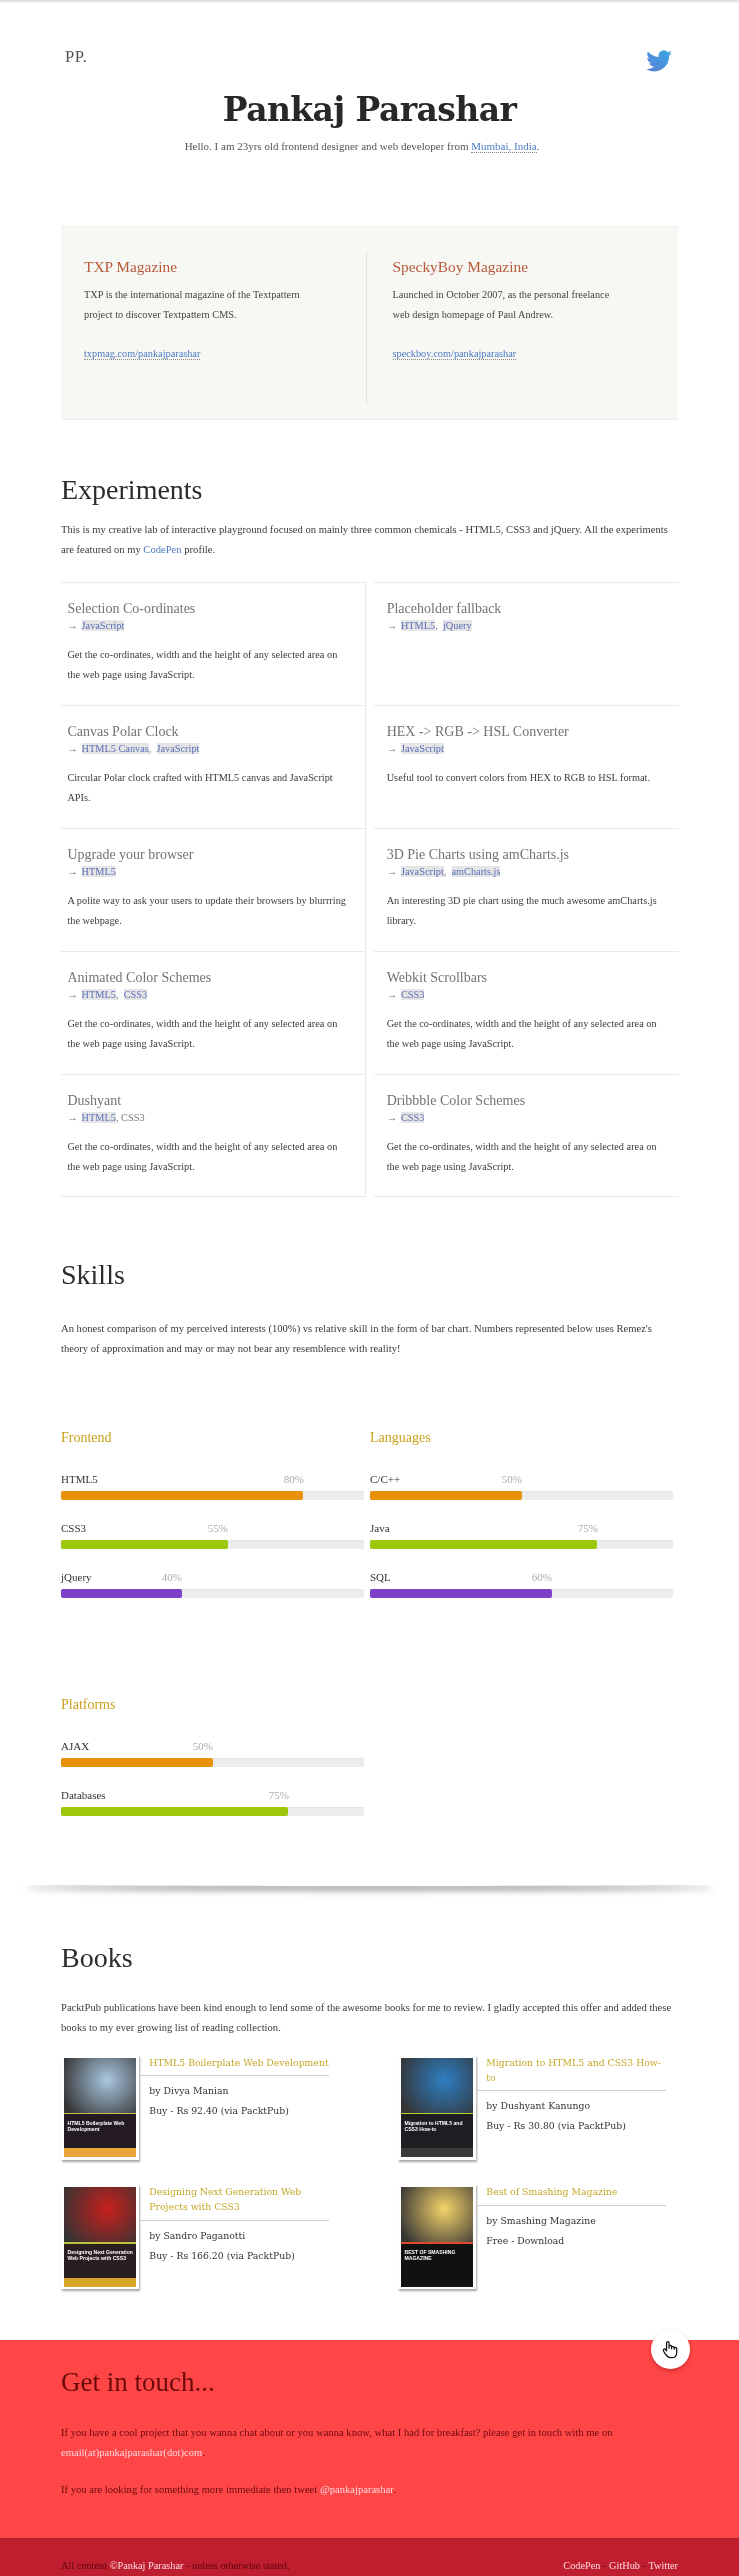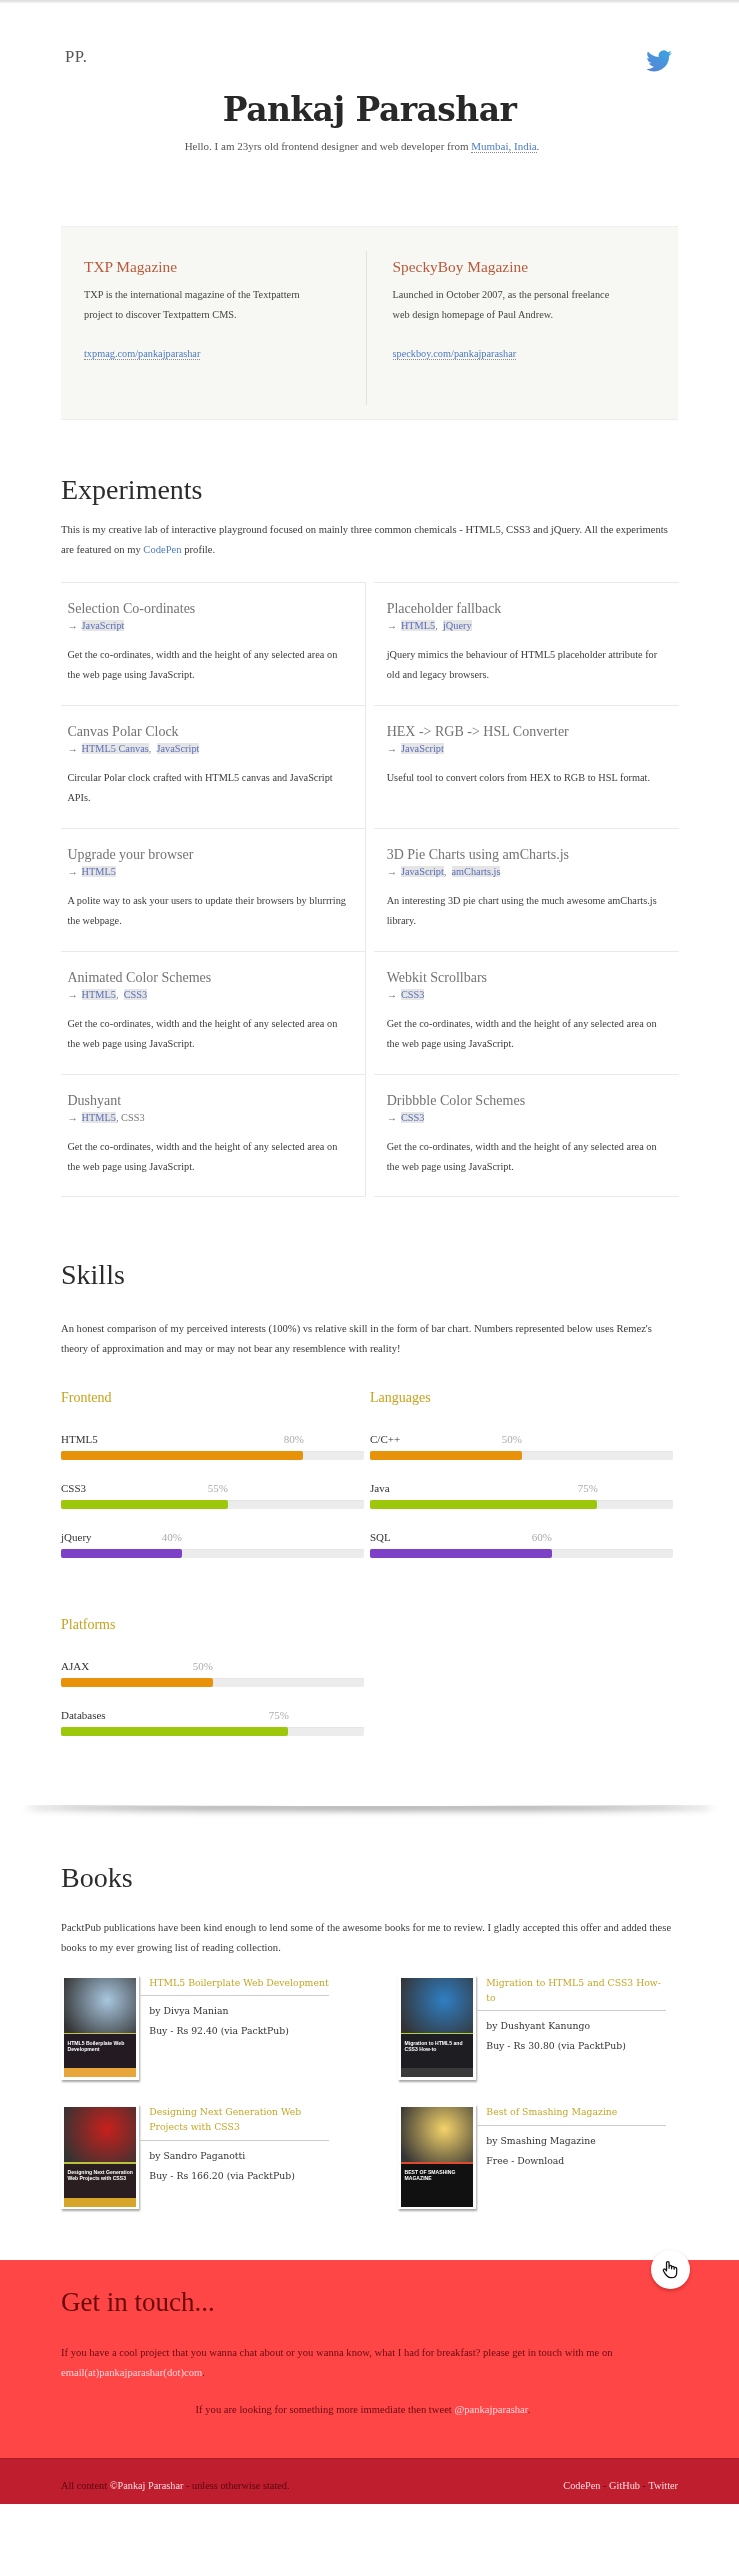--- a/index.html
+++ b/index.html
@@ -41,21 +41,21 @@
   .exp .tags { font-family: "Liberation Serif", serif; font-size: 10.3px; margin-top: 3.9px; color: #777; }
   .exp .tags .arrow { color: #777; margin-right: 3.9px; }
   .exp .tags a { color: #5a6fb8; background: #e5e5e5; }
   .exp .tags .plain { color: #777; }
   .exp p { font-family: "Liberation Serif", serif; font-size: 10.3px; line-height: 20px; color: #3c3c3c; margin-top: 14px; width: 283px; }
 
   
   .skills { padding-top: 62px; }
   .skills .sec-desc { margin-top: 28px; }
   .skill-grid { display: grid; grid-template-columns: 309px 309px; margin-top: 31px; }
-  .skill-group { margin-bottom: 37px; }
+  .skill-group { margin-bottom: 37px; margin-top: 40px; }
   .skill-group h5 { font-family: "Liberation Serif", serif; font-weight: normal; font-size: 14px; color: #c9a11c; margin-bottom: 27px; }
   .skill { margin-bottom: 23px; position: relative; height: 26px; }
   .skill .lbl { font-family: "Liberation Serif", serif; font-size: 11px; color: #333; position: absolute; left: 0; top: 0; }
   .skill .pct { font-family: "Liberation Serif", serif; font-size: 11px; color: #aaa; position: absolute; top: 0; transform: translateX(-100%); }
   .skill .track { position: absolute; left: 0; top: 18px; width: 303px; height: 9px; border-radius: 1.9px; background: #ececec; box-shadow: inset 0 0.6px 0 #dedede; }
   .skill .fill { height: 9px; border-radius: 1.9px; }
 
   .shadow-divider { height: 26px; margin: 6.4px 26px 0; position: relative; }
   .shadow-divider:before { content: ""; position: absolute; left: 0; right: 0; top: 0; height: 5.1px; border-radius: 50%; box-shadow: 0 3.9px 7.7px rgba(0,0,0,0.5); background: #fff; }
   .shadow-divider:after { content: ""; position: absolute; left: -26px; right: -26px; top: -13px; height: 16.7px; background: #fff; }
@@ -74,21 +74,21 @@
   .book-info { margin-left: 10.3px; width: 180px; }
   .book-info .bt { font-family: "DejaVu Serif", serif; font-size: 9.3px; line-height: 15px; color: #c4a728; padding-bottom: 5.1px; border-bottom: 0.6px solid #ccc; margin-left: -10.3px; padding-left: 10.3px; }
   .book-info .by, .book-info .buy { font-family: "DejaVu Serif", serif; font-size: 9.3px; color: #333; line-height: 20px; }
   .book-info .by { margin-top: 5.1px; }
 
   
   .contact { background: #ff4646; margin-top: 51px; height: 198px; position: relative; }
   .contact .wrap { padding-top: 27px; }
   .contact h2 { font-family: "Liberation Serif", serif; font-weight: normal; font-size: 27px; color: #6a0a0a; }
   .contact p { font-family: "Liberation Serif", serif; font-size: 10.6px; line-height: 20px; color: #6a0a12; margin-top: 24.4px; width: 604px; }
-  .contact p + p { margin-top: 16.7px; text-align: center; }
+  .contact p + p { margin-top: 16.7px; }
   .contact p a { color: #ffd5dd; }
   .hand-badge { position: absolute; right: 49px; top: -10.3px; width: 39px; height: 39px; border-radius: 50%; background: #fff; box-shadow: 0 1.9px 3.9px rgba(120,0,0,0.35); display: flex; align-items: center; justify-content: center; }
   .footer { background: #be1e2d; border-top: 1.3px solid #a8192a; height: 46px; }
   .footer .wrap { display: flex; justify-content: space-between; padding-top: 20.6px; font-family: "Liberation Serif", serif; font-size: 10.3px; color: #5a0610; }
   .footer a { color: #ffd9e2; }
 </style>
 </head>
 <body>
 
 <div class="topline"></div>
@@ -134,21 +134,20 @@
     </p>
     <div class="exp-grid" id="exp-grid">
         <div class="exp">
           <h4>Selection Co-ordinates</h4>
           <div class="tags"><span class="arrow">→</span><a>JavaScript</a></div>
           <p>Get the co-ordinates, width and the height of any selected area on the web page using JavaScript.</p>
         </div>
         <div class="exp">
           <h4>Placeholder fallback</h4>
           <div class="tags"><span class="arrow">→</span><a>HTML5</a><span class="plain">,&nbsp;&nbsp;</span><a>jQuery</a></div>
-          <p>jQuery mimics the behaviour of HTML5 placeholder attribute for old and legacy browsers.</p>
         </div>
         <div class="exp">
           <h4>Canvas Polar Clock</h4>
           <div class="tags"><span class="arrow">→</span><a>HTML5 Canvas</a><span class="plain">,&nbsp;&nbsp;</span><a>JavaScript</a></div>
           <p>Circular Polar clock crafted with HTML5 canvas and JavaScript APIs.</p>
         </div>
         <div class="exp">
           <h4>HEX -&gt; RGB -&gt; HSL Converter</h4>
           <div class="tags"><span class="arrow">→</span><a>JavaScript</a></div>
           <p>Useful tool to convert colors from HEX to RGB to HSL format.</p>

